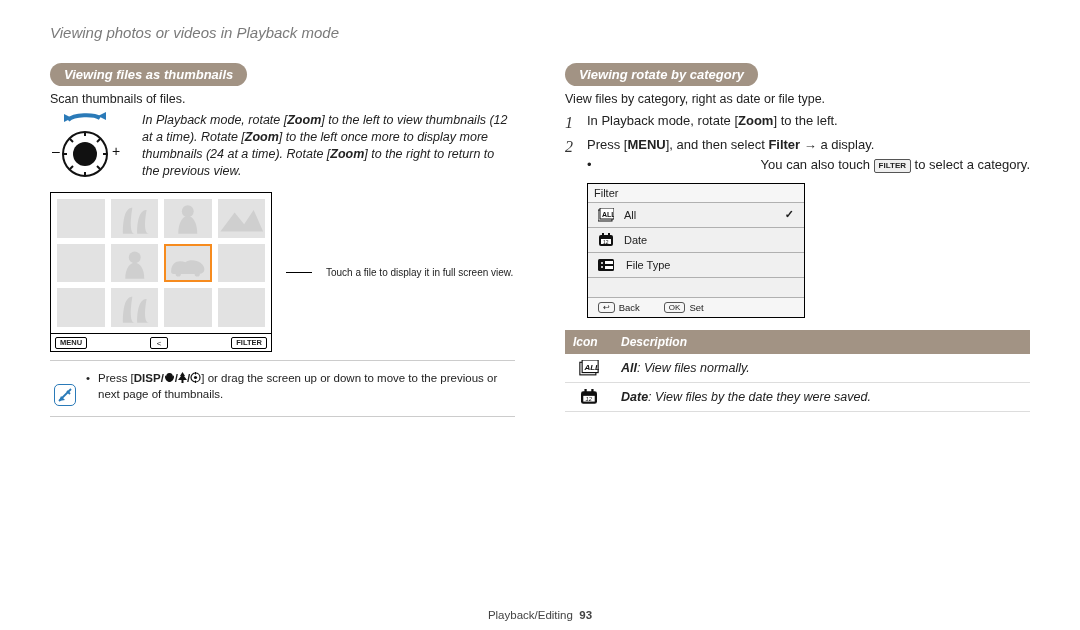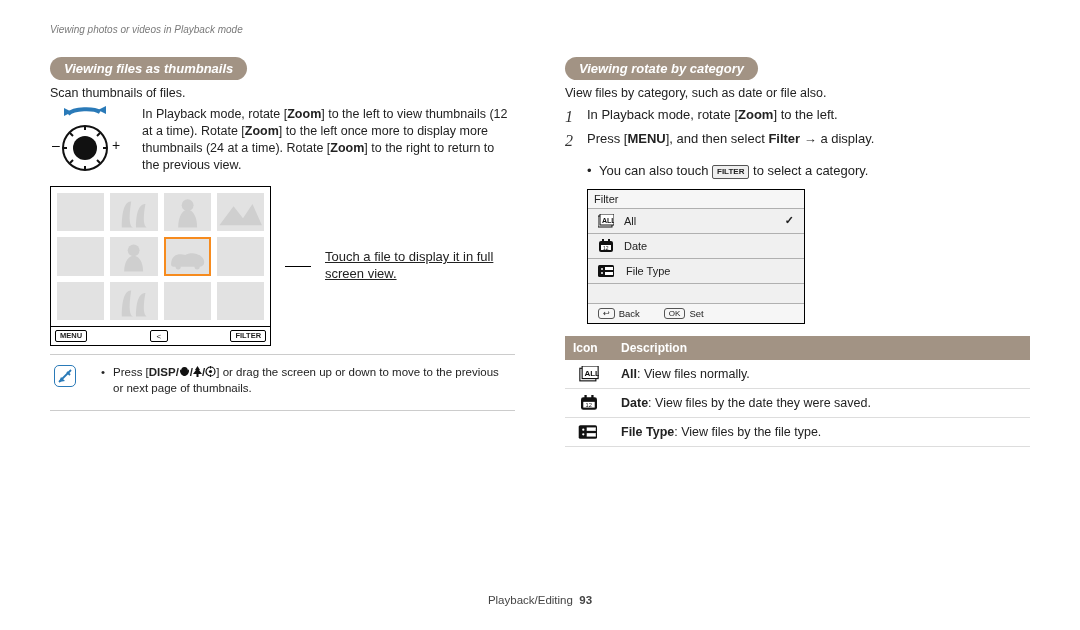--- a/index.html
+++ b/index.html
@@ -8,21 +8,21 @@
     background: #fff;
     width: 1080px;
     height: 630px;
     padding: 24px 50px 10px 50px;
     color: #222;
     font-size: 12.5px;
     position: relative;
   }
   .page-title {
     color: #7a7a7a;
-    font-size: 10px;
+    font-size: 15px;
     font-style: italic;
     font-weight: 400;
     margin-bottom: 22px;
   }
   .columns {
     display: flex;
     gap: 50px;
   }
   .col { flex: 1; }
   .section-pill {
@@ -32,21 +32,21 @@
     font-style: italic;
     font-weight: 600;
     font-size: 13px;
     padding: 4px 14px;
     border-radius: 12px;
     margin-bottom: 6px;
   }
   .caption { margin-bottom: 6px; }
   .dial-row { display: flex; align-items: flex-start; gap: 14px; margin-bottom: 10px; }
   .dial-area { flex: 0 0 auto; }
-  .dial-text { flex: 1; line-height: 1.35; }
+  .dial-text { flex: 1; line-height: 1.35; font-style: italic; }
   .dial-text b { font-weight: 700; }
   .dial-svg { display: block; }
   .lcd-row { display: flex; align-items: center; gap: 14px; margin-bottom: 8px; }
   .lcd-screen {
     width: 222px; height: 160px; border: 1px solid #000; position: relative;
     background: #fff; display: flex; flex-direction: column;
   }
   .lcd-grid {
     flex: 1; display: grid; grid-template-columns: repeat(4, 1fr); grid-template-rows: repeat(3, 1fr);
     gap: 6px; padding: 6px;
@@ -59,65 +59,65 @@
     padding: 3px 4px; font-size: 8px;
   }
   .lcd-btn {
     display: inline-block; border: 1px solid #000; border-radius: 2px; padding: 0 4px;
     font-size: 7.5px; font-weight: 700; background: #fff;
   }
   .share-icon { display: inline-block; width: 18px; height: 12px; border: 1px solid #000; border-radius: 2px; text-align: center; font-size: 8px; line-height: 11px; }
   .callout-line {
     width: 26px; height: 0; border-top: 1px solid #000; align-self: center;
   }
-  .callout-text { font-size: 13px; line-height: 1.3; max-width: 190px; text-decoration: underline; }
+  .callout-text { font-size: 10px; line-height: 1.3; max-width: 190px; }
   .note-box {
-    display: flex; gap: 25px; border-top: 1px solid #ccc; border-bottom: 1px solid #ccc;
-    padding: 10px 4px; margin-top: 6px;
+    display: flex; gap: 10px; border-top: 1px solid #ccc; border-bottom: 1px solid #ccc;
+    padding: 10px 4px; margin-top: 6px; align-items: flex-end;
   }
   .note-icon {
     width: 22px; height: 22px; flex: 0 0 22px; border: 1.5px solid #2a7ab8; border-radius: 5px;
     display: flex; align-items: center; justify-content: center;
   }
   .note-icon svg { stroke: #2a7ab8; }
   .note-list { list-style: none; font-size: 11.5px; line-height: 1.35; }
   .note-list li { padding-left: 12px; position: relative; margin-bottom: 4px; }
   .note-list li::before { content: "•"; position: absolute; left: 0; }
   .key { font-weight: 700; }
   .step-list { list-style: none; counter-reset: step; }
   .step-list li { position: relative; padding-left: 22px; margin-bottom: 6px; line-height: 1.4; font-size: 13px; }
   .step-list li .num { position: absolute; left: 0; top: 0; font-style: italic; font-size: 16px; font-family: Georgia, serif; color: #333; }
-  .sub-bullet { list-style: none; font-size: 12px; margin-top: 14px; }
+  .sub-bullet { list-style: none; font-size: 12px; margin-top: 2px; text-align: right; }
   .sub-bullet li { padding-left: 12px; position: relative; }
   .sub-bullet li::before { content: "•"; position: absolute; left: 0; }
   .mini-btn { display: inline-block; border: 1px solid #555; border-radius: 2px; padding: 0 4px; font-size: 8px; font-weight: 700; vertical-align: middle; background: #efefef; }
   .filter-screen {
     width: 218px; border: 1px solid #000; margin: 8px 0 12px 22px;
     font-size: 11px;
   }
   .filter-title { padding: 3px 6px; border-bottom: 1px solid #b0b0b0; background: #f6f6f6; }
   .filter-row {
     display: flex; align-items: center; gap: 10px; padding: 5px 10px;
     border-bottom: 1px solid #b0b0b0; background: #f0f0f0;
   }
   .filter-row .label { flex: 1; }
   .filter-row .check { font-weight: 700; }
   .filter-footer { display: flex; gap: 24px; padding: 4px 10px; font-size: 9.5px; align-items: center; background: #f6f6f6;}
   .filter-footer .fbtn { display: inline-flex; align-items: center; gap: 4px; }
   .fbtn .chip { border: 1px solid #555; border-radius: 3px; padding: 0 4px; font-size: 8px; }
-  .icon-table { width: 100%; border-collapse: collapse; margin-top: 4px; }
+  .icon-table { width: 100%; border-collapse: collapse; margin-top: 4px; font-style: italic; }
   .icon-table th {
     background: #a29384; color: #fff; font-weight: 600; font-size: 12px;
     text-align: left; padding: 5px 8px;
   }
   .icon-table td { padding: 6px 8px; border-bottom: 1px solid #ddd; font-size: 12.5px; vertical-align: middle; }
   .icon-table td.iconcell { width: 48px; text-align: center; }
   .icon-table td.iconcell svg { vertical-align: middle; }
   .footer {
-    position: absolute; left: 0; right: 0; bottom: 24px;
+    position: absolute; left: 0; right: 0; bottom: 9px;
     text-align: center; font-size: 11.5px; color: #444;
   }
   .footer .pg { font-weight: 700; }
 </style>
 </head>
 <body>
 
 <h1 class="page-title">Viewing photos or videos in Playback mode</h1>
 
 <div class="columns">
@@ -230,21 +230,21 @@
               <line x1="5.5" y1="0" x2="5.5" y2="2.5" stroke="#111"></line>
               <line x1="5.5" y1="8.5" x2="5.5" y2="11" stroke="#111"></line>
             </svg><span>] or drag the screen up or down to move to the previous or next page of thumbnails.</span>
         </li>
       </ul>
     </div>
   </div>
 
   <div class="col">
     <div class="section-pill">Viewing rotate by category</div>
-    <p class="caption">View files by category, such as date or file also.</p>
+    <p class="caption">View files by category, right as date or file type.</p>
 
     <ol class="step-list">
       <li>
         <span class="num">1</span>
         <span>In Playback mode, rotate [</span><b>Zoom</b><span>] to the left.</span>
       </li>
       <li>
         <span class="num">2</span>
         <span>Press [</span><b>MENU</b><span>], and then select </span><b>Filter</b><span> → a display.</span>
         <ul class="sub-bullet">
@@ -320,32 +320,20 @@
         <tr>
           <td class="iconcell"><svg width="20" height="16" viewBox="0 0 16 14">
                 <rect x="1" y="2" width="14" height="11" rx="2" fill="#111"></rect>
                 <rect x="3" y="6" width="10" height="5" fill="#fff"></rect>
                 <rect x="4" y="0" width="2" height="3" fill="#111"></rect>
                 <rect x="10" y="0" width="2" height="3" fill="#111"></rect>
                 <text x="5" y="10.5" font-size="5" fill="#111">12</text>
               </svg></td>
           <td><b>Date</b><span>: View files by the date they were saved.</span></td>
         </tr>
-        <tr>
-          <td class="iconcell"><svg width="22" height="16" viewBox="0 0 18 14">
-                <rect x="0" y="1" width="16" height="12" rx="1.5" fill="#111"></rect>
-                <circle cx="4" cy="5" r="1" fill="#fff"></circle>
-                <circle cx="4" cy="9" r="1" fill="#fff"></circle>
-                <rect x="7" y="3" width="8" height="3" fill="#fff"></rect>
-                <rect x="7" y="8" width="8" height="3" fill="#fff"></rect>
-                <circle cx="15.5" cy="4.5" r="0.6" fill="#111"></circle>
-                <circle cx="15.5" cy="9.5" r="0.6" fill="#111"></circle>
-              </svg></td>
-          <td><b>File Type</b><span>: View files by the file type.</span></td>
-        </tr>
       </tbody>
     </table>
   </div>
 </div>
 
 <div class="footer">
   <span>Playback/Editing</span>&nbsp;&nbsp;<span class="pg">93</span>
 </div>
 
 </body></html>

